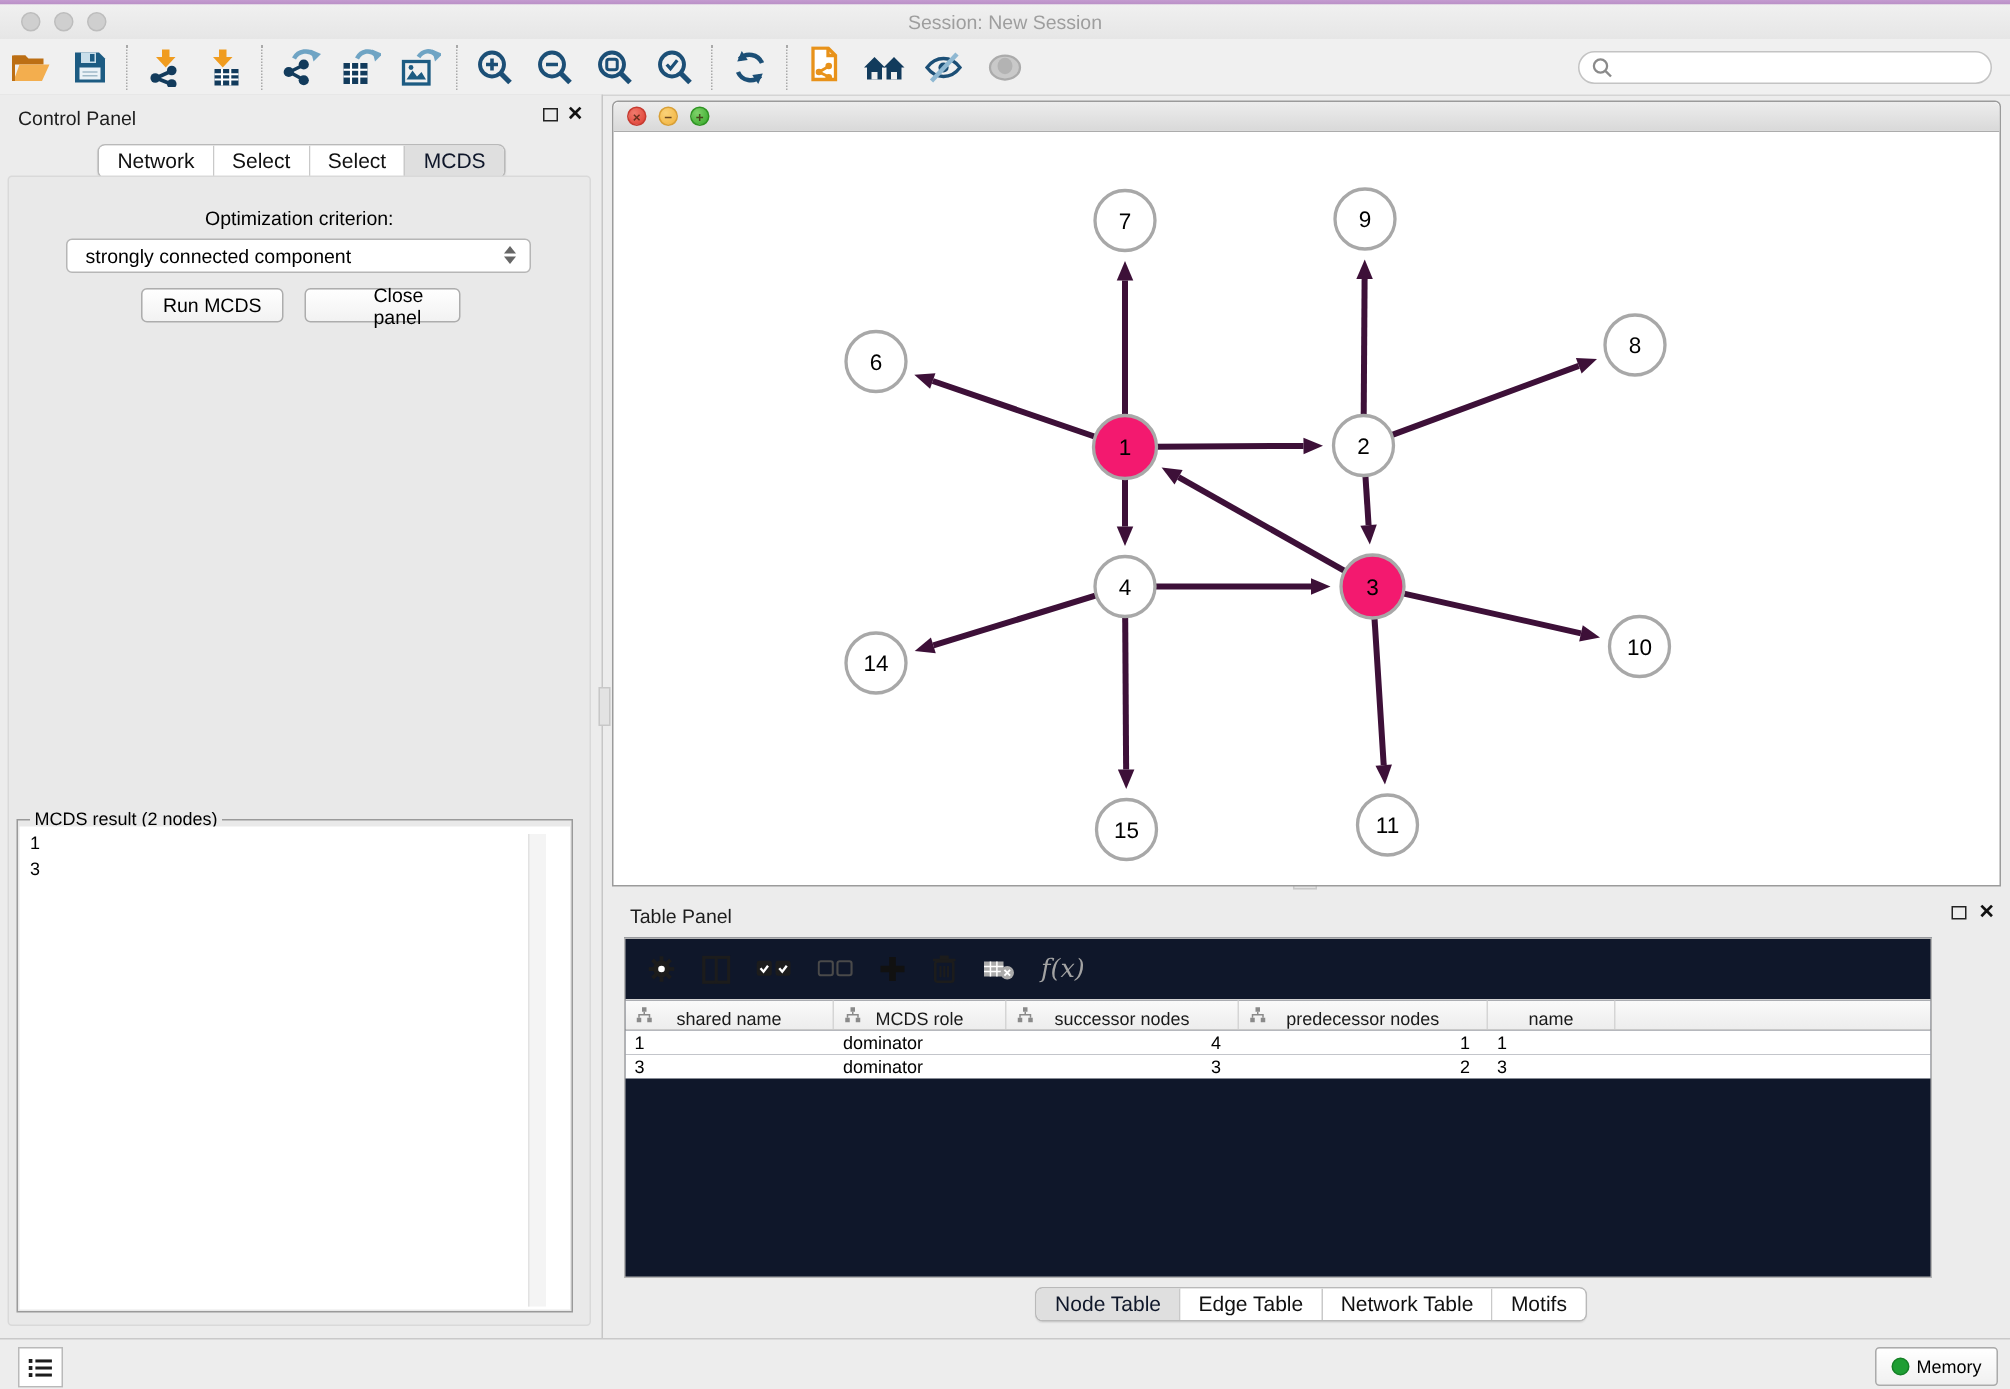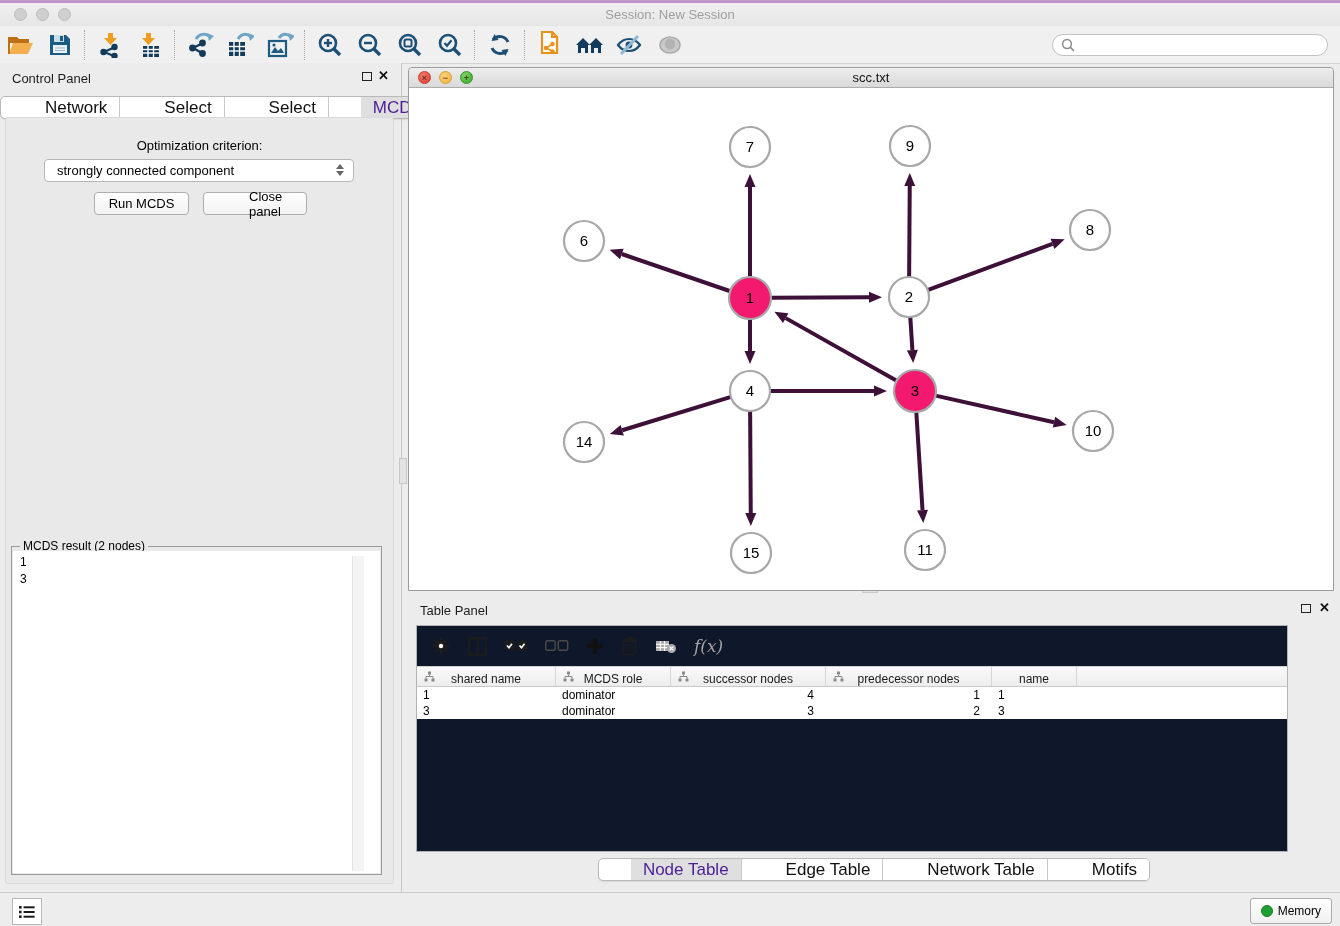--- a/index.html
+++ b/index.html
@@ -26,24 +26,24 @@
   #search-icon{position:absolute;left:9px;top:4px;}
   
   #control-panel{position:absolute;left:0;top:63px;width:402px;height:829px;
     background:#ECECEC;border-right:1px solid #C6C6C6;box-sizing:border-box;}
   .panel-head{position:relative;height:30px;}
   .panel-title{position:absolute;left:12px;top:8px;font-size:13px;color:#1d1d1d;}
   .float-icon{position:absolute;top:9px;width:10px;height:9px;border:1.6px solid #222;box-sizing:border-box;}
   .close-icon{position:absolute;top:5px;font-size:13px;font-weight:bold;color:#111;}
   .seg-group{display:inline-flex;border:1px solid #B9B9B9;border-radius:5px;
     overflow:hidden;background:#fff;box-shadow:0 1px 1px rgba(0,0,0,.08);}
-  .seg{padding:2px 12px;font-size:17px;line-height:17px;color:#111;background:#fff;
-    border-right:1px solid #C9C9C9;white-space:nowrap;margin-left:32px;}
+  .seg{padding:2px 12px;font-size:14px;line-height:17px;color:#111;background:#fff;
+    border-right:1px solid #C9C9C9;white-space:nowrap;}
   .seg:last-child{border-right:none;}
-  .seg.selected{background:#DFDFDF;color:#4c1d95;}
+  .seg.selected{background:#DFDFDF;color:#0f172a;}
   #cp-tabs{position:absolute;left:0;width:402px;top:33px;text-align:center;}
   #cp-inner{position:absolute;left:5px;right:7px;top:54px;bottom:8px;
     background:#E9E9E9;border:1px solid #D9D9D9;border-radius:3px;}
   #opt-label{position:absolute;left:0;right:0;top:20px;text-align:center;font-size:13px;color:#000;}
   #criterion-select{position:absolute;left:38px;top:41px;width:310px;height:23px;background:#fff;
     border:1px solid #B6B6B6;border-radius:4px;font-size:13px;color:#000;
     display:flex;align-items:center;padding-left:12px;box-sizing:border-box;}
   #criterion-chevrons{position:absolute;right:9px;top:4px;display:flex;flex-direction:column;gap:2px;}
   .chev-up{width:0;height:0;border-left:4px solid transparent;border-right:4px solid transparent;
     border-bottom:5px solid #666;}
@@ -305,21 +305,20 @@
   </div>
 
   <div class="grip" style="left:399px;top:458px;width:8px;height:26px;"></div>
   <div class="grip" style="left:862px;top:587px;width:16px;height:6px;"></div>
 
   <div id="net-window">
     <div id="net-titlebar">
       <div class="tl" id="tl-close">×</div>
       <div class="tl" id="tl-min">−</div>
       <div class="tl" id="tl-zoom">+</div>
-      <div id="net-title">scc.txt</div>
     </div>
     <svg id="graph-svg" width="924" height="503" viewBox="0 0 924 503">
         <line x1="341" y1="190" x2="341" y2="99" stroke="#3D1038" stroke-width="4"></line>
         <polygon points="341,86 346.5,99 335.5,99" fill="#3D1038"></polygon>
         <line x1="322.08407962853954" y1="203.50477433028166" x2="212.8318407429209" y2="165.99045133943667" stroke="#3D1038" stroke-width="4"></line>
         <polygon points="200.5364925014716,161.76855465411975 214.61802780209342,160.78857323728505 211.04565368374836,171.1923294415883" fill="#3D1038"></polygon>
         <line x1="360.999604457761" y1="209.87421632416502" x2="460.000791084478" y2="209.25156735166993" stroke="#3D1038" stroke-width="4"></line>
         <polygon points="473.00053398202266,209.1698079623772 460.03538159533264,214.75145857755422 459.9662005736234,203.75167612578565" fill="#3D1038"></polygon>
         <line x1="341" y1="230" x2="341" y2="263" stroke="#3D1038" stroke-width="4"></line>
         <polygon points="341,276 335.5,263 346.5,263" fill="#3D1038"></polygon>

